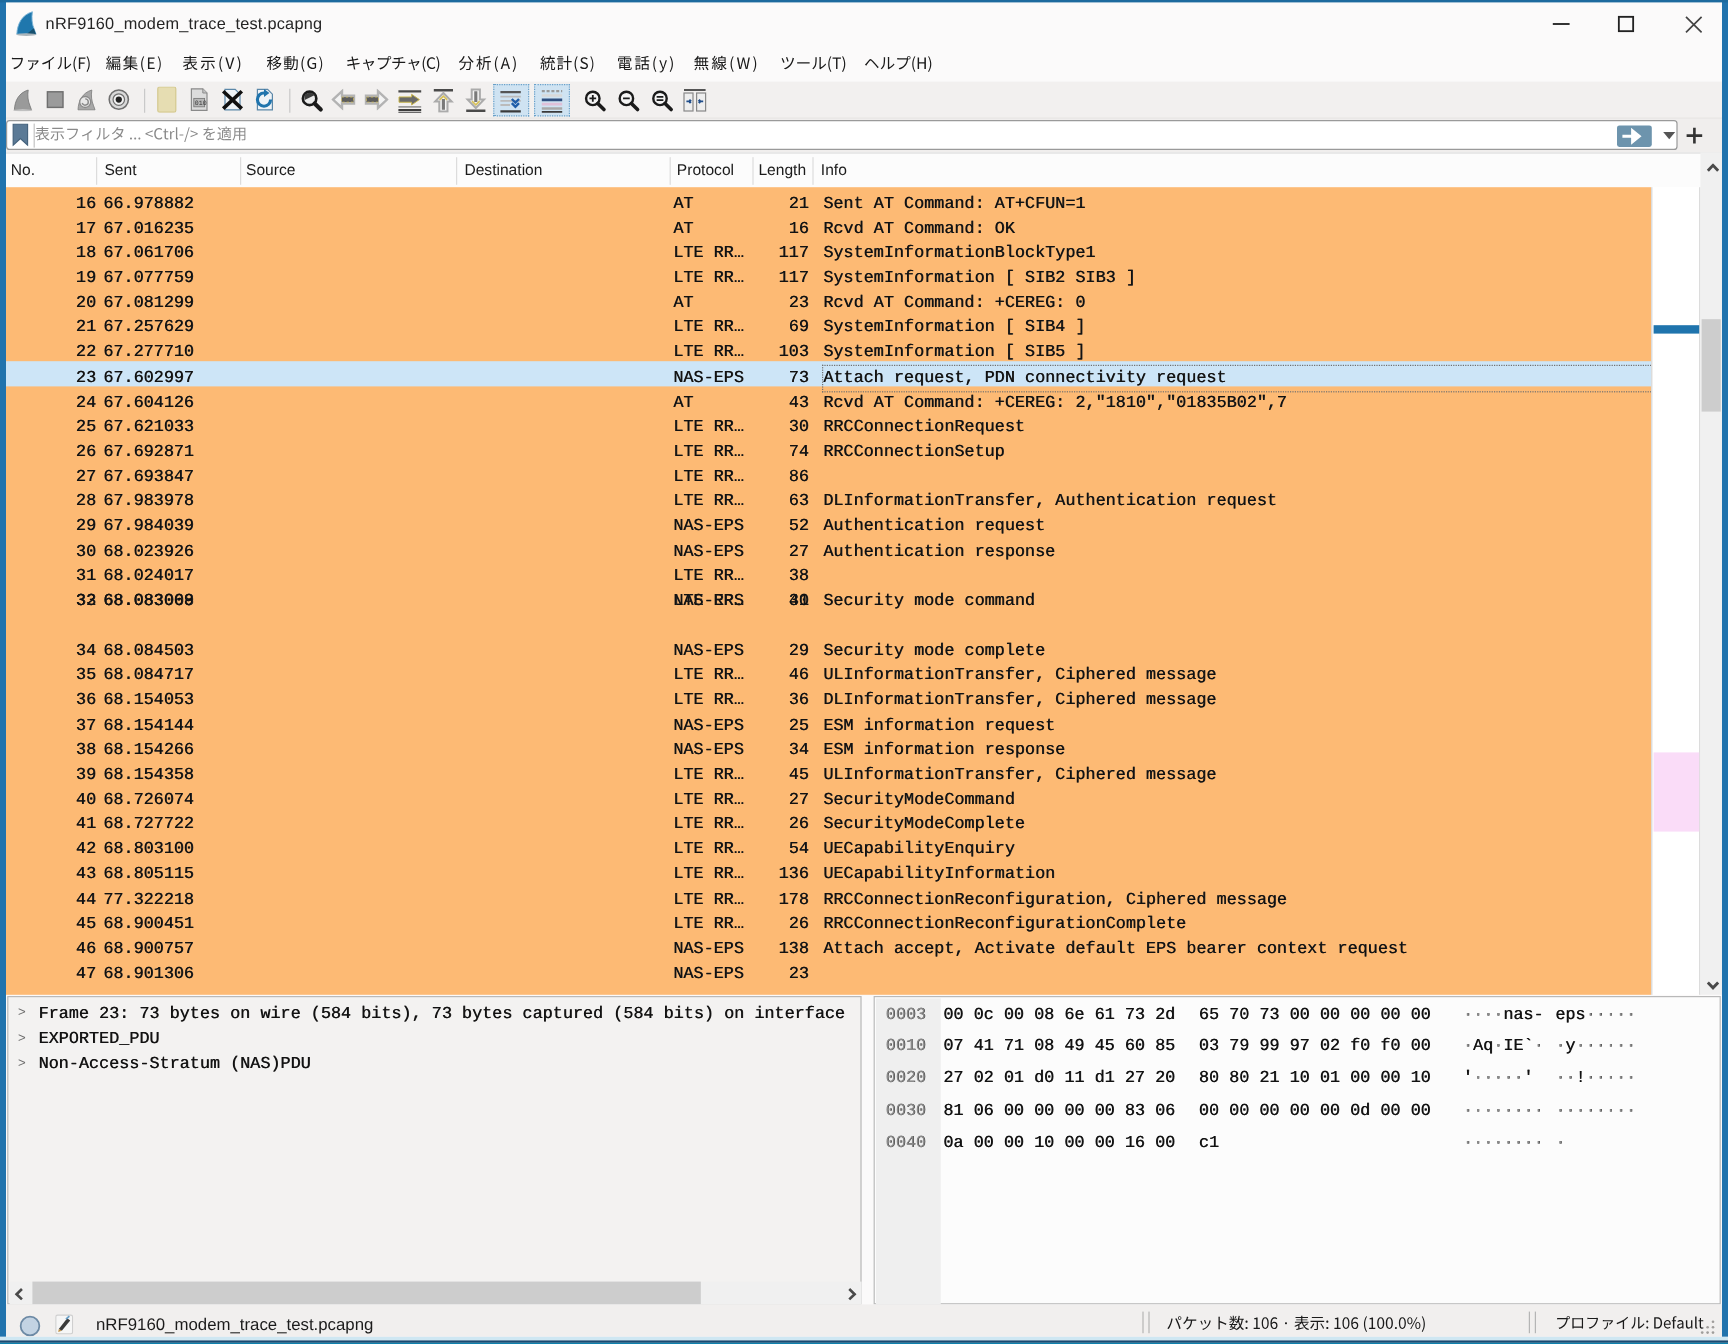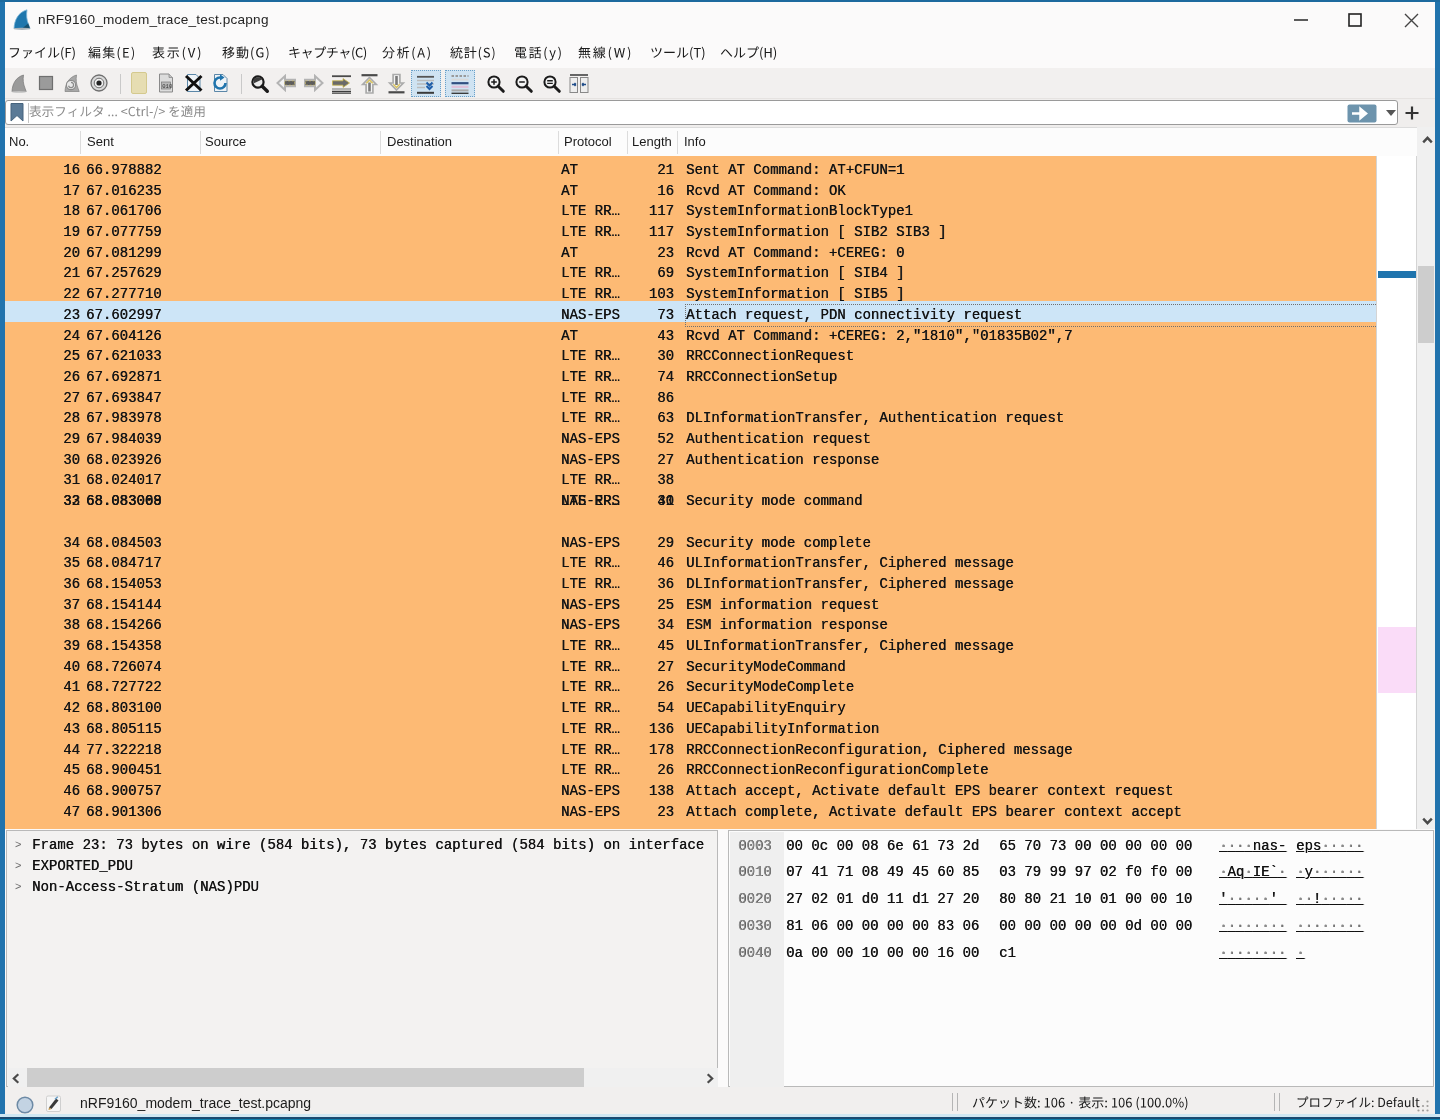--- a/index.html
+++ b/index.html
@@ -51,21 +51,21 @@
   white-space:pre; line-height:21px; text-shadow:0.4px 0 0 #333; }
 .dar { position:absolute; color:#6d6d6d; font-size:11px; font-family:"Liberation Sans",sans-serif; }
 #hsb { position:absolute; left:1px; top:237px; width:710px; height:19px; background:#f0f0f0; }
 #hthumb { position:absolute; left:19px; top:0px; width:557px; height:19px; background:#cdcdcd; }
 #hexpane { left:728px; top:830px; width:706px; height:257px; background:#fcfcfc; border:1px solid #b9b9b9; }
 #hexgutter { position:absolute; left:1px; top:1px; width:54px; height:255px; background:#efefef; }
 .hrow { position:absolute; left:728px; width:700px; height:26.9px; line-height:26.9px;
   font-family:"Liberation Mono",monospace; font-size:14px; white-space:pre; text-shadow:0.4px 0 0 #333; }
 .hoff { position:absolute; left:10px; color:#8a8a8a; }
 .hb { position:absolute; color:#111; }
-.ha { position:absolute; color:#111;text-decoration:underline; }
+.ha { position:absolute; color:#111; }
 .ha i { color:#8a8a8a; font-style:normal; }
 
 #status { left:5px; top:1087px; width:1430px; height:27px; background:#f1efee; }
 #fname { position:absolute; left:80px; top:1095px; font-size:14px; color:#1b1b1b; }
 .vsep { position:absolute; top:1093px; height:18px; width:1px; background:#b5b5b5; }
 </style></head>
 <body>
 <div id="win"></div>
 
 <svg class="abs" style="left:12px; top:9px" width="20" height="21" viewBox="0 0 20 21">
@@ -290,21 +290,21 @@
 <div class="prow" style="top:435.6px"><span class="c-no">37</span><span class="c-time">68.154144</span><span class="c-proto">NAS-EPS</span><span class="c-len">25</span><span class="c-info">ESM information request</span></div>
 <div class="prow" style="top:456.3px"><span class="c-no">38</span><span class="c-time">68.154266</span><span class="c-proto">NAS-EPS</span><span class="c-len">34</span><span class="c-info">ESM information response</span></div>
 <div class="prow" style="top:477.0px"><span class="c-no">39</span><span class="c-time">68.154358</span><span class="c-proto">LTE RR…</span><span class="c-len">45</span><span class="c-info">ULInformationTransfer, Ciphered message</span></div>
 <div class="prow" style="top:497.7px"><span class="c-no">40</span><span class="c-time">68.726074</span><span class="c-proto">LTE RR…</span><span class="c-len">27</span><span class="c-info">SecurityModeCommand</span></div>
 <div class="prow" style="top:518.4px"><span class="c-no">41</span><span class="c-time">68.727722</span><span class="c-proto">LTE RR…</span><span class="c-len">26</span><span class="c-info">SecurityModeComplete</span></div>
 <div class="prow" style="top:539.1px"><span class="c-no">42</span><span class="c-time">68.803100</span><span class="c-proto">LTE RR…</span><span class="c-len">54</span><span class="c-info">UECapabilityEnquiry</span></div>
 <div class="prow" style="top:559.8px"><span class="c-no">43</span><span class="c-time">68.805115</span><span class="c-proto">LTE RR…</span><span class="c-len">136</span><span class="c-info">UECapabilityInformation</span></div>
 <div class="prow" style="top:580.5px"><span class="c-no">44</span><span class="c-time">77.322218</span><span class="c-proto">LTE RR…</span><span class="c-len">178</span><span class="c-info">RRCConnectionReconfiguration, Ciphered message</span></div>
 <div class="prow" style="top:601.2px"><span class="c-no">45</span><span class="c-time">68.900451</span><span class="c-proto">LTE RR…</span><span class="c-len">26</span><span class="c-info">RRCConnectionReconfigurationComplete</span></div>
 <div class="prow" style="top:621.9px"><span class="c-no">46</span><span class="c-time">68.900757</span><span class="c-proto">NAS-EPS</span><span class="c-len">138</span><span class="c-info">Attach accept, Activate default EPS bearer context request</span></div>
-<div class="prow" style="top:642.6px"><span class="c-no">47</span><span class="c-time">68.901306</span><span class="c-proto">NAS-EPS</span><span class="c-len">23</span><span class="c-info">Attach complete, Activate default EPS bearer context accept</span></div>
+<div class="prow" style="top:642.6px"><span class="c-no">47</span><span class="c-time">68.901306</span><span class="c-proto">NAS-EPS</span><span class="c-len">23</span></div>
 </div>
 <div class="abs" id="minimap">
     <div id="mblue" style="position:absolute"></div>
     <div id="mpink" style="position:absolute"></div>
   </div>
 <div class="abs" id="vsb"></div>
 <div class="abs" id="vthumb"></div>
 <svg class="abs" style="left:1422px; top:136px" width="11" height="8" viewBox="0 0 11 8">
     <path d="M1.2,6.3 L5.5,1.8 L9.8,6.3" fill="none" stroke="#4a4a4a" stroke-width="2.4"></path>
   </svg>

